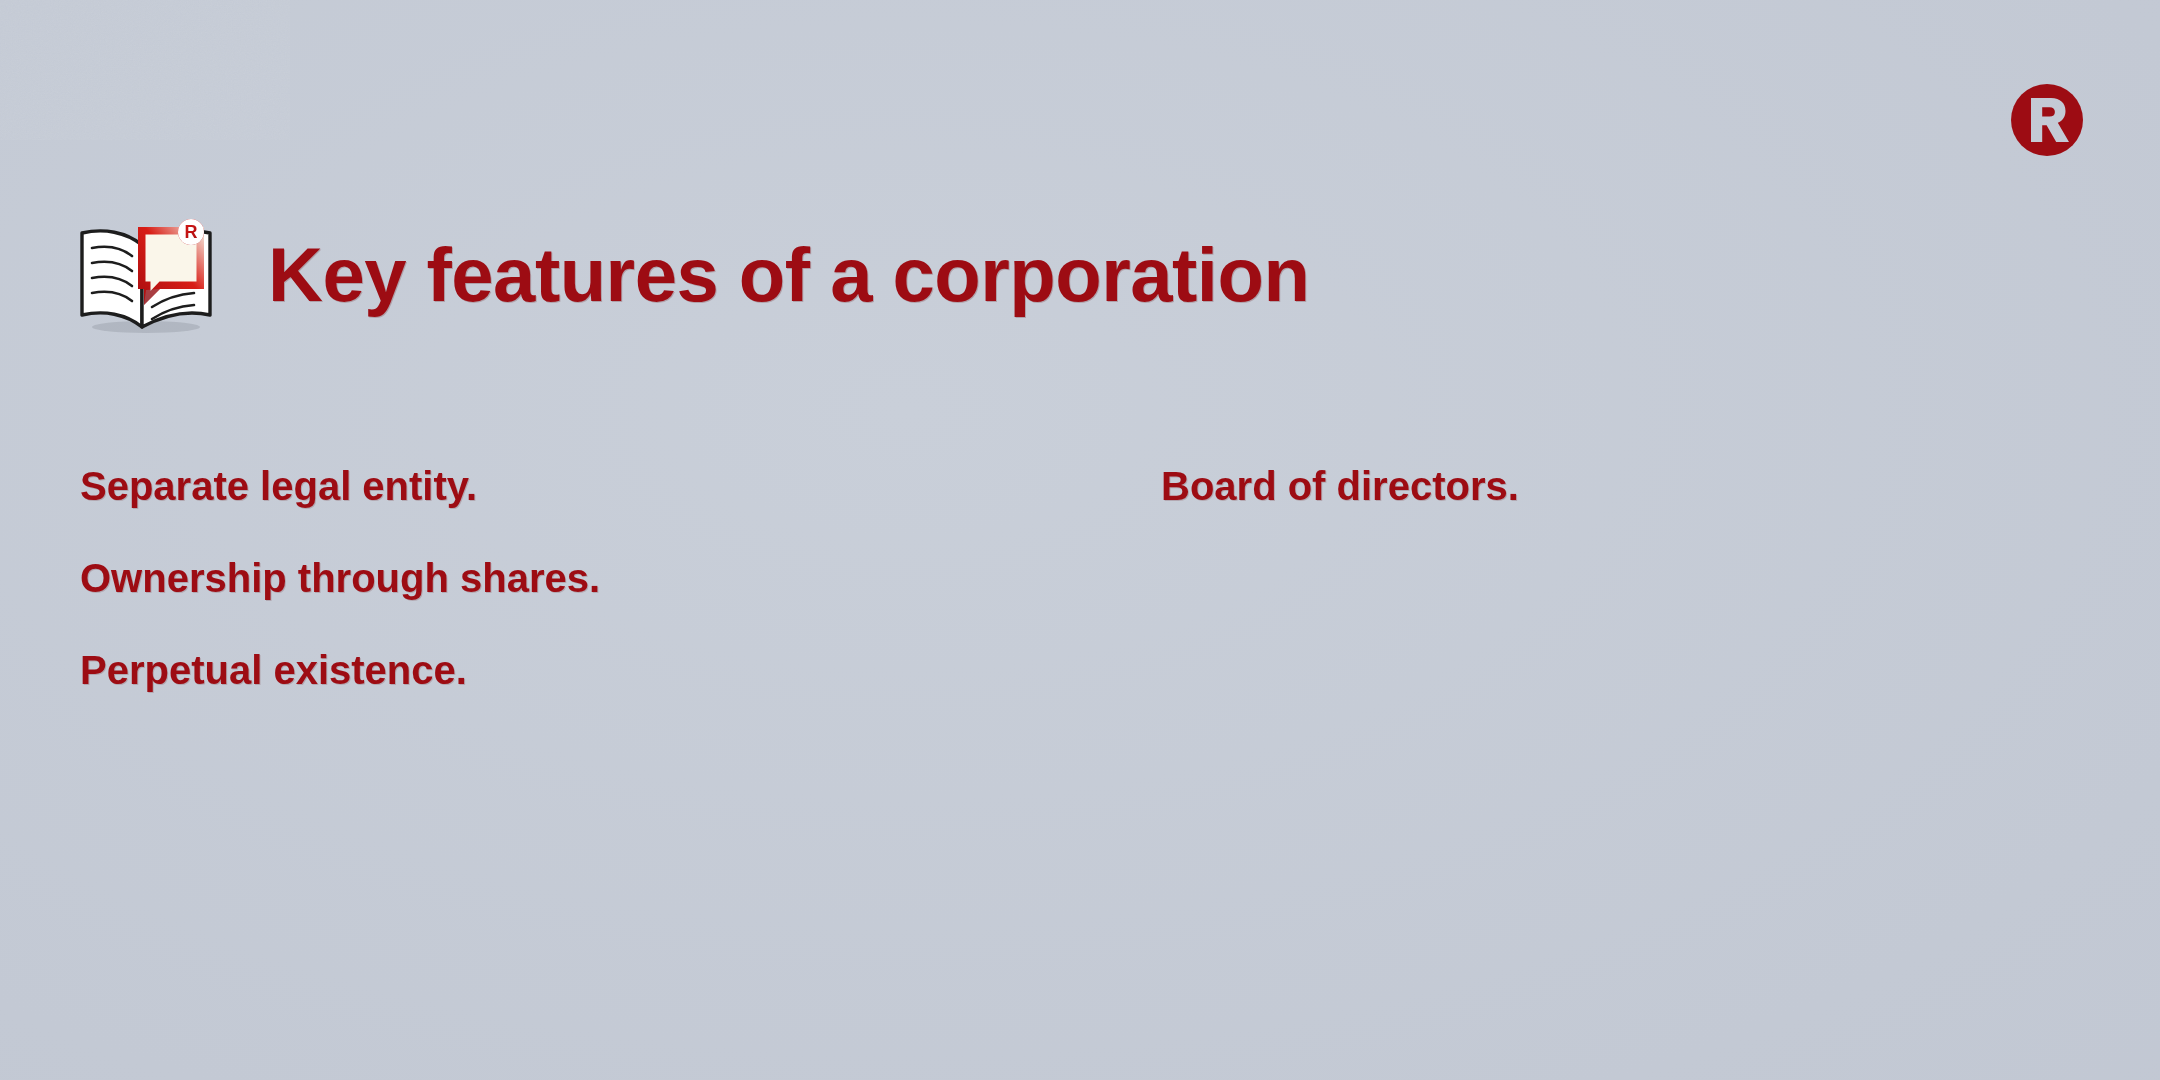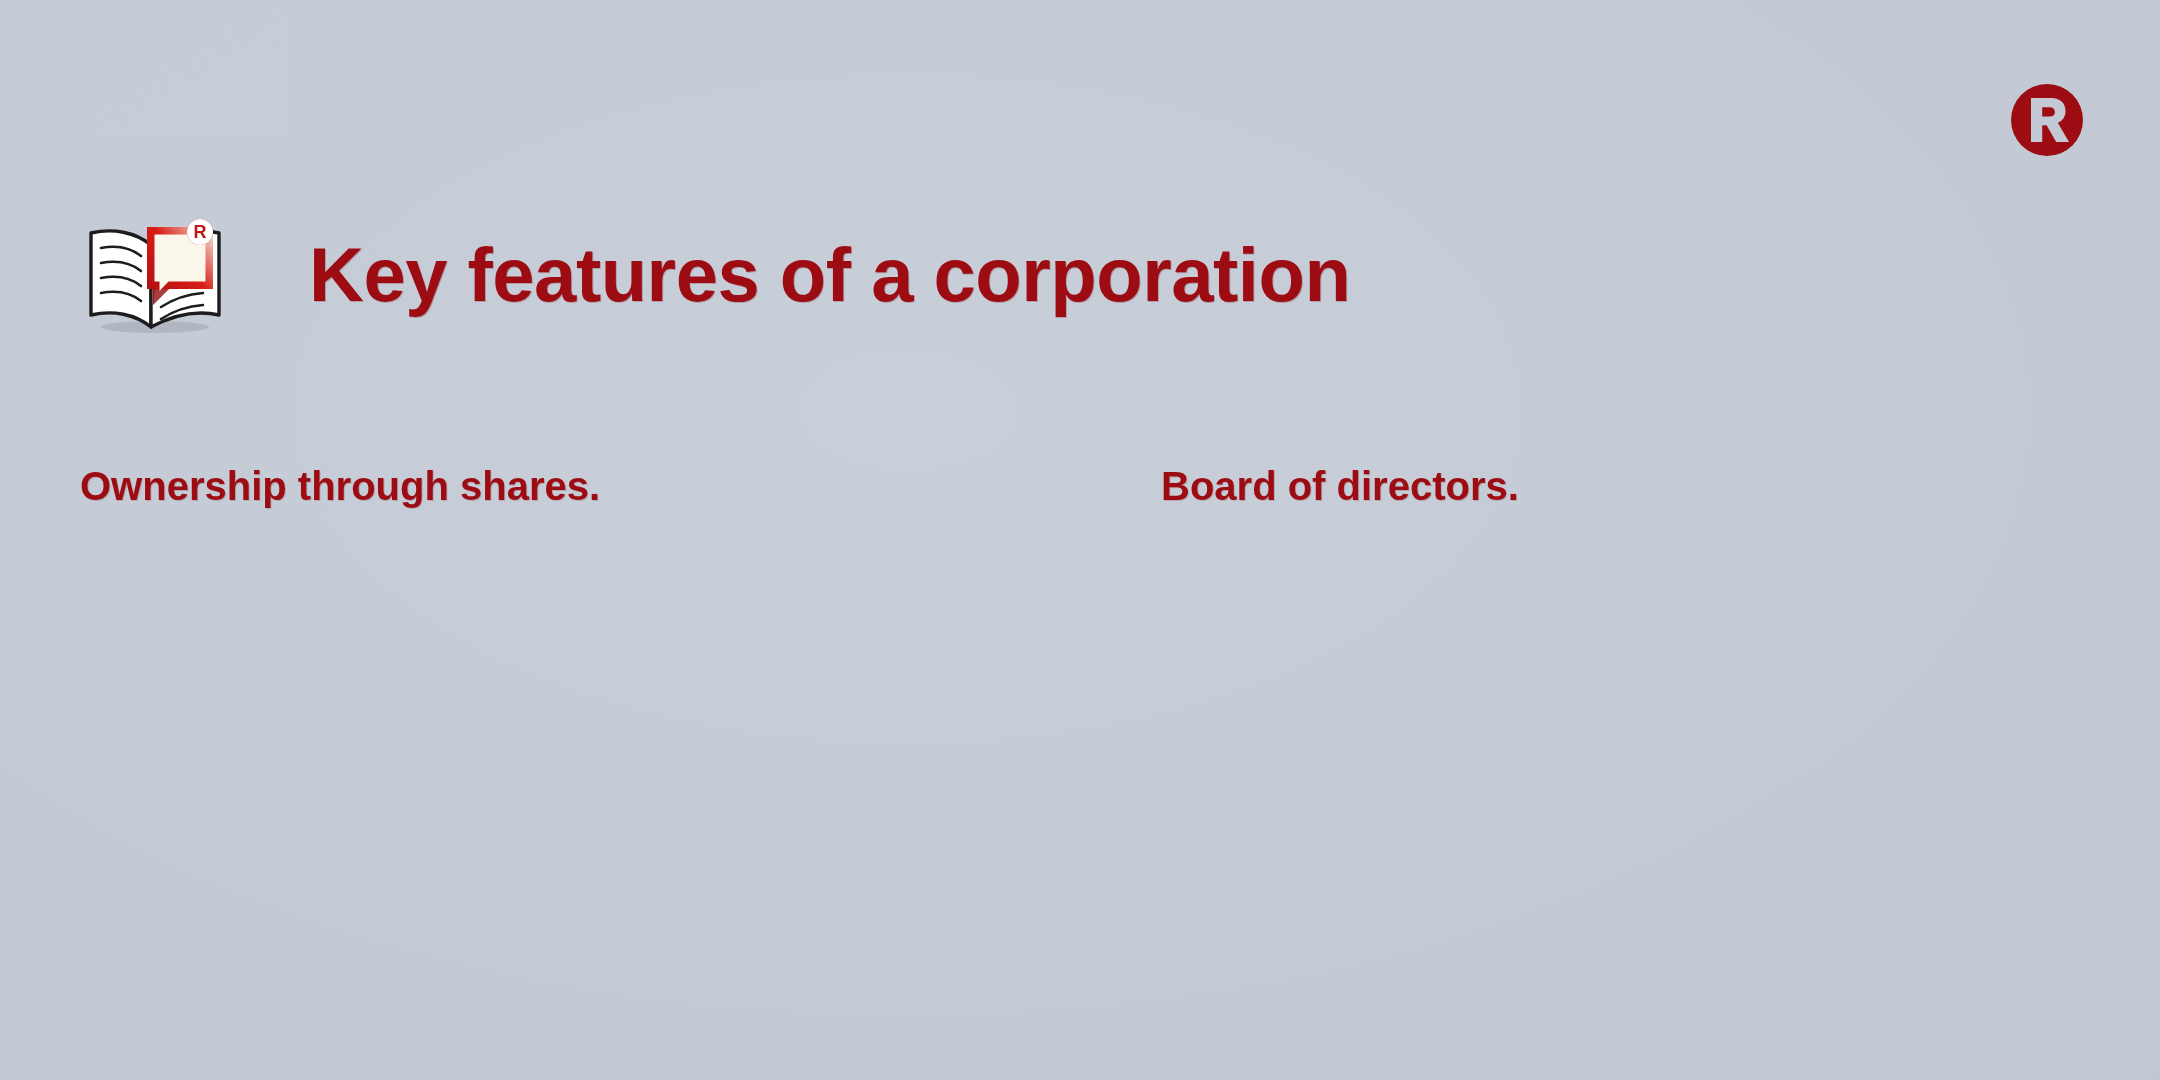--- a/index.html
+++ b/index.html
@@ -29,25 +29,25 @@
     position: absolute;
     inset: -10px;
     pointer-events: none;
     opacity: .55;
     mix-blend-mode: overlay;
   }
 
   
   #header {
     position: absolute;
-    left: 83px;
+    left: 74px;
     top: 215px;
     display: flex;
     align-items: center;
-    gap: 84px;
+    gap: 52px;
   }
   #book-icon { width: 142px; height: 120px; display: block; flex: 0 0 auto; }
   #page-title {
     font-size: 76px;
     font-weight: 700;
     letter-spacing: -0.5px;
     color: #9d0c13;
     line-height: 1;
     white-space: nowrap;
     text-shadow: 1px 1px 0 rgba(90,0,5,.22);
@@ -160,21 +160,23 @@
       <circle cx="117" cy="17" r="13" fill="url(#badgeGrad)"></circle>
       <rect x="0" y="0" width="142" height="120" fill="#ffffff" mask="url(#badgeR)"></rect>
     </svg>
 
     <h1 id="page-title">Key features of a corporation</h1>
   </div>
 
   <div id="features">
 
     <div id="feature-col-left" class="feature-col">
+      <div class="feature-item">Separate legal entity.</div>
       <div class="feature-item">Ownership through shares.</div>
+      <div class="feature-item">Perpetual existence.</div>
     </div>
 
     <div id="feature-col-right" class="feature-col">
       <div class="feature-item">Board of directors.</div>
     </div>
 
   </div>
 </div>
 
 </body></html>

